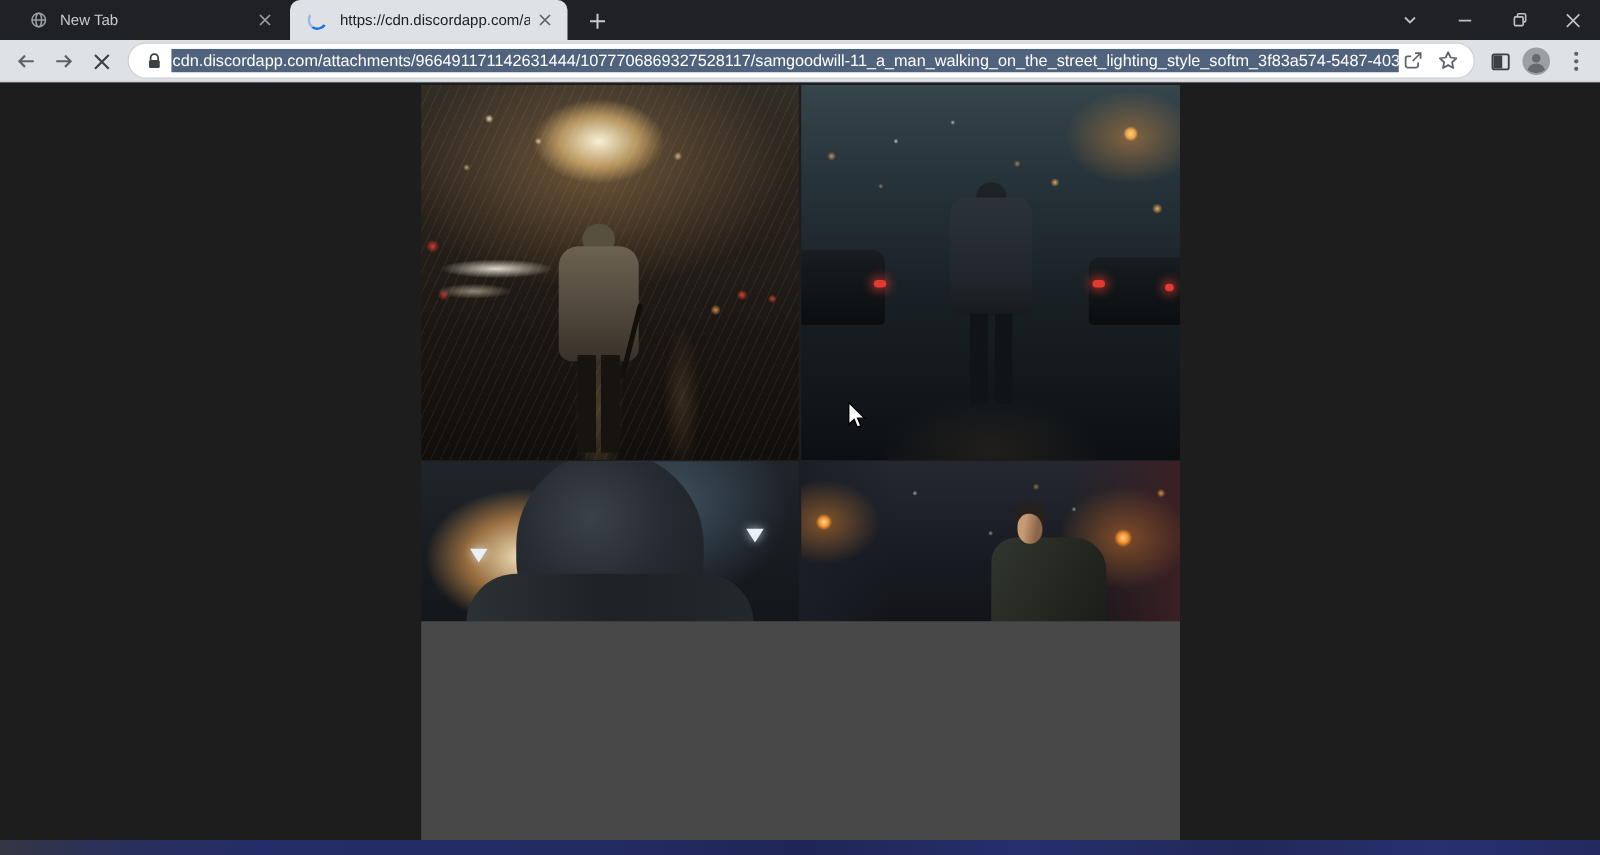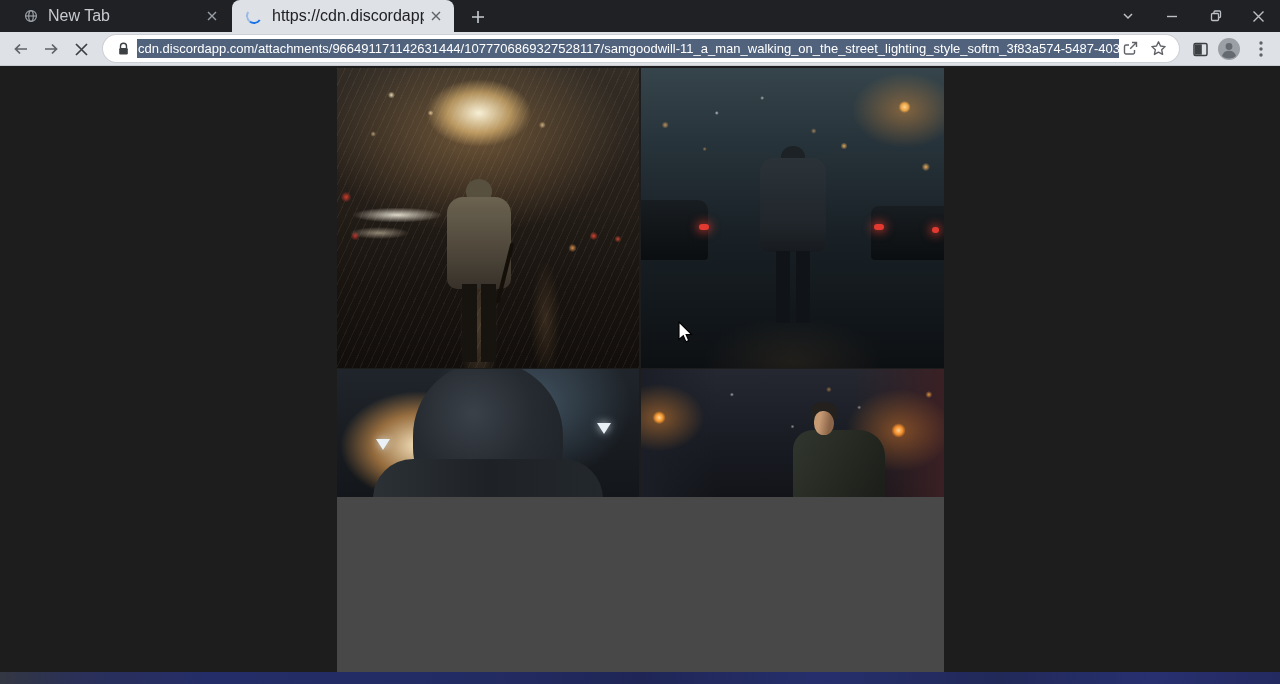--- a/index.html
+++ b/index.html
@@ -4,21 +4,21 @@
 <style>
   html,body{margin:0;padding:0;width:1280px;height:684px;overflow:hidden;
     font-family:"Liberation Sans",sans-serif;background:#1d1d1d;position:relative;}
 
   
   .tabstrip{position:absolute;left:0;top:0;width:1280px;height:32px;background:#202124;}
   .tab{position:absolute;top:0;height:32px;display:flex;align-items:center;box-sizing:border-box;}
   .tab-inactive{left:8px;width:222px;padding-left:16px;color:#bdc1c6;}
   .tab-inactive .tab-title{color:#c7cbd1;}
   .tab-active{left:232px;width:222px;background:#dee1e6;border-radius:8px 8px 0 0;padding-left:14px;color:#202124;}
-  .tab-title{font-size:16px;margin-left:10px;white-space:nowrap;overflow:hidden;flex:1;}
+  .tab-title{font-size:12px;margin-left:10px;white-space:nowrap;overflow:hidden;flex:1;}
   .tab-close{width:16px;height:16px;margin:0 10px 0 4px;flex:0 0 auto;display:flex;align-items:center;justify-content:center;}
   .spinner{width:12px;height:12px;border-radius:50%;border:2px solid transparent;border-bottom-color:#1a73e8;border-left-color:rgba(26,115,232,.35);transform:rotate(-10deg);flex:0 0 auto;}
   .newtab-btn{position:absolute;left:466px;top:5px;width:24px;height:24px;display:flex;align-items:center;justify-content:center;border-radius:50%;}
   .winctl{position:absolute;top:0;height:32px;width:44px;display:flex;align-items:center;justify-content:center;}
 
   
   .toolbar{position:absolute;left:0;top:32px;width:1280px;height:34px;background:#dee1e6;border-bottom:1px solid #c8cbd0;box-sizing:border-box;}
   .navbtn{position:absolute;top:5px;width:24px;height:24px;display:flex;align-items:center;justify-content:center;border-radius:50%;}
   .omnibox{position:absolute;left:103px;top:3px;width:1076px;height:27px;background:#ffffff;border-radius:14px;display:flex;align-items:center;box-shadow:0 0 0 1px rgba(0,0,0,.08);}
   .lockwrap{width:16px;height:16px;margin:0 6px 0 12px;flex:0 0 auto;display:flex;align-items:center;justify-content:center;}

